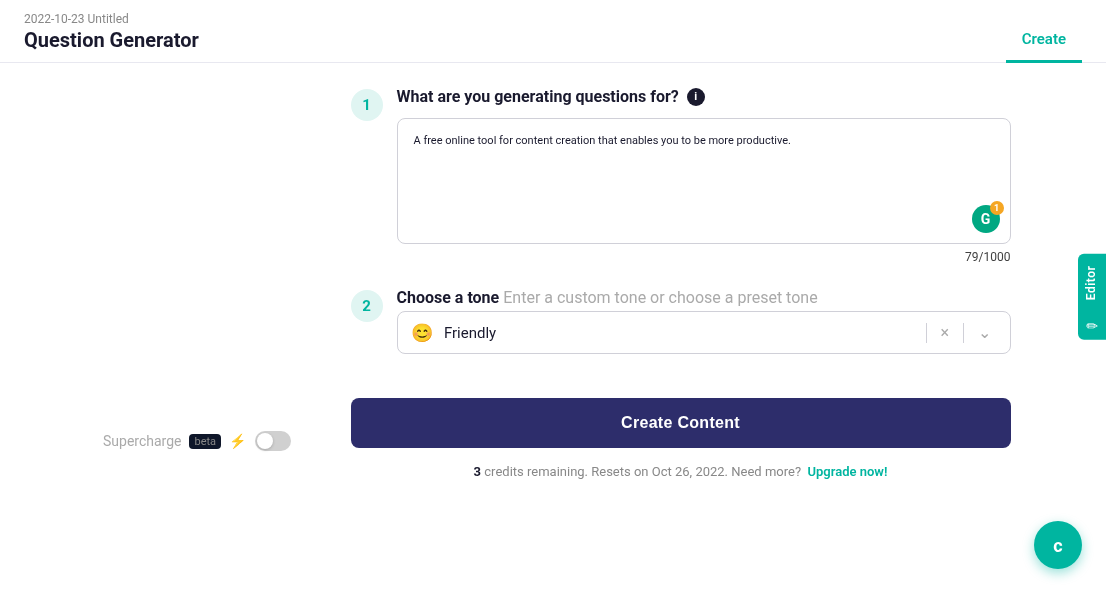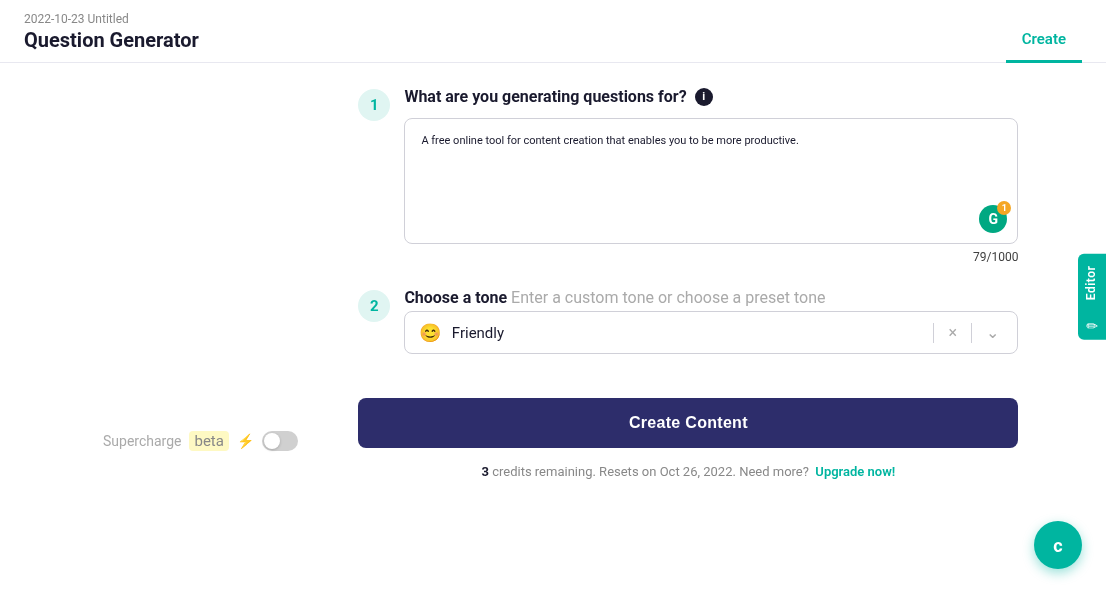--- a/index.html
+++ b/index.html
@@ -71,23 +71,23 @@
       gap: 8px;
       margin-bottom: 28px;
       align-self: flex-end;
       margin-right: 60px;
     }
     .supercharge-label {
       font-size: 14px;
       color: #aaa;
     }
     .beta-badge {
-      background: #fef9c3;
+      background: #0f172a;
       border-radius: 4px;
-      font-size: 15px;
+      font-size: 11px;
       color: #888;
       padding: 1px 5px;
     }
     .lightning-icon {
       color: #aaa;
       font-size: 14px;
     }
     .toggle {
       width: 36px;
       height: 20px;

